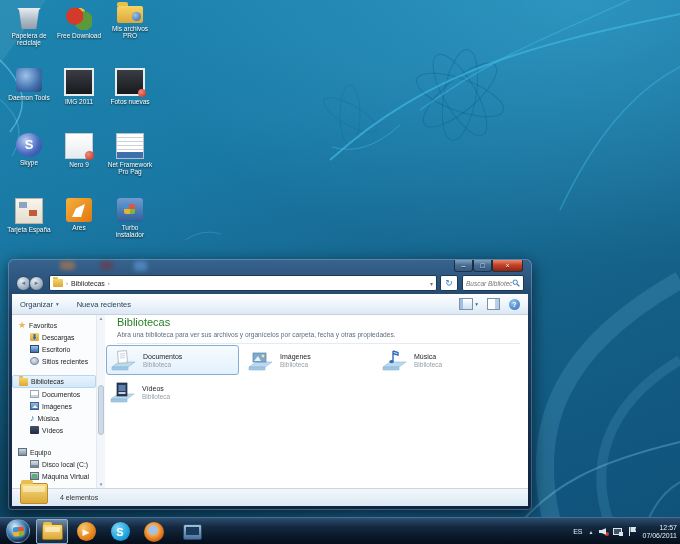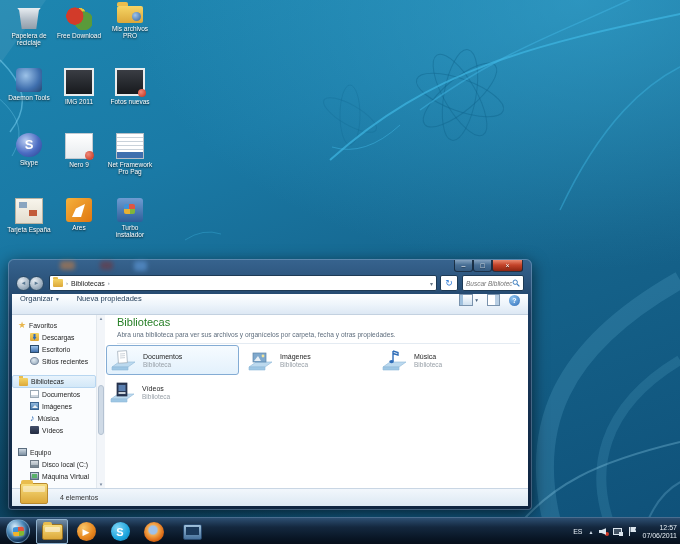--- a/index.html
+++ b/index.html
@@ -72,21 +72,21 @@
     margin-left:3px;display:flex;align-items:center;justify-content:center;
     font-size:9px;color:#2e7bd6;box-sizing:border-box;}
   .search-field{width:62px;height:16px;background:#fff;border:1px solid #1d3a55;border-radius:2px;
     margin-left:4px;display:flex;align-items:center;padding:0 3px;box-sizing:border-box;}
   .search-field input{border:none;outline:none;width:100%;font-size:6.5px;font-style:italic;
     color:#8a98a8;font-family:"Liberation Sans",sans-serif;padding:0;background:transparent;}
   .mag{flex:0 0 auto;}
   
   .toolbar{position:absolute;left:4px;top:35px;right:4px;height:21px;
     background:linear-gradient(#fdfeff,#eef5fb 50%,#dde8f4);border-bottom:1px solid #c3d1e0;
-    display:flex;align-items:flex-start;font-size:7.5px;color:#1f3a56;padding:0 8px;box-sizing:border-box;}
+    display:flex;align-items:center;font-size:7.5px;color:#1f3a56;padding:0 8px;box-sizing:border-box;}
   .tb-item{margin-right:18px;display:flex;align-items:center;gap:3px;}
   .tb-right{margin-left:auto;display:flex;align-items:center;gap:9px;}
   .views-icon{width:12px;height:10px;background:
     linear-gradient(#fff,#cfe0ef);border:1px solid #7a93ad;
     box-shadow:inset 3px 0 0 #9fc0dd;}
   .pane-icon{width:11px;height:10px;background:#fff;border:1px solid #7a93ad;
     box-shadow:inset -4px 0 0 #b9cfe4;}
   .help-icon{width:11px;height:11px;border-radius:50%;
     background:radial-gradient(circle at 35% 30%,#8ec4f0,#2f6db8);
     color:#fff;font-size:7px;font-weight:bold;display:flex;align-items:center;justify-content:center;}
@@ -290,21 +290,21 @@
       </svg>
     </div>
   </div>
 
   <div class="toolbar">
     <div class="tb-item">
       <span>Organizar</span>
       <span style="font-size:5.5px;color:#47607c">▾</span>
     </div>
     <div class="tb-item">
-      <span>Nueva propiedades</span>
+      <span>Nueva recientes</span>
     </div>
     <div class="tb-right">
       <div class="tb-item" style="margin:0;gap:2px">
         <div class="views-icon"></div>
         <span style="font-size:5.5px;color:#47607c">▾</span>
       </div>
       <div class="pane-icon"></div>
       <div class="help-icon">?</div>
     </div>
   </div>

